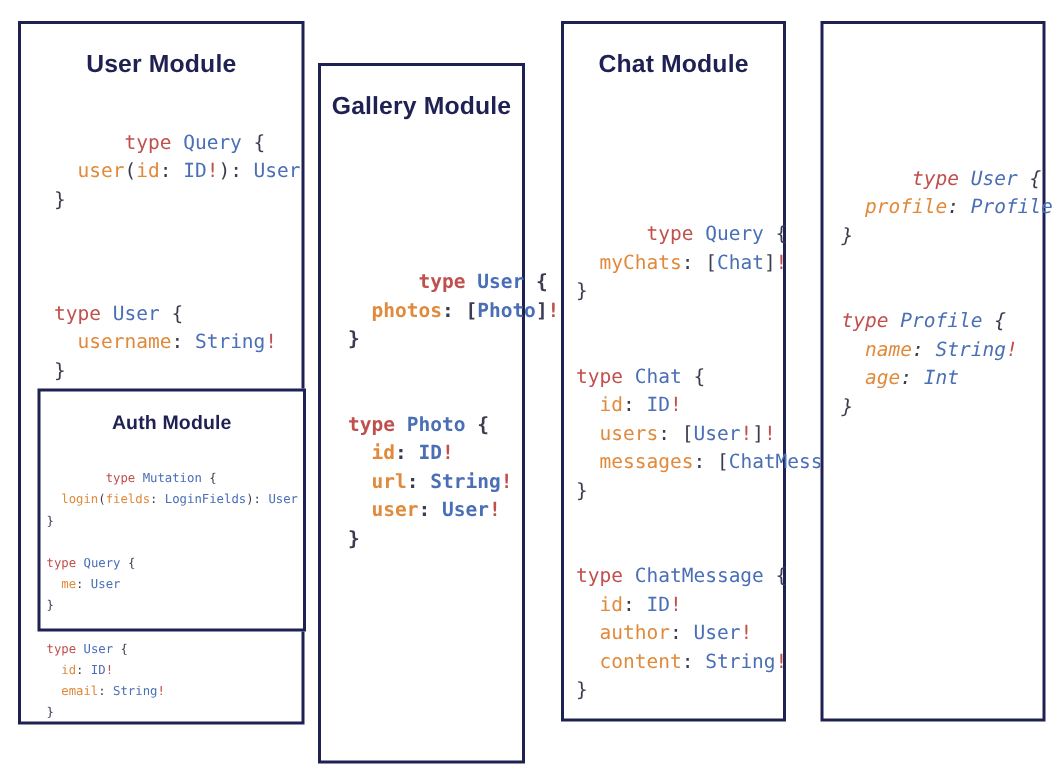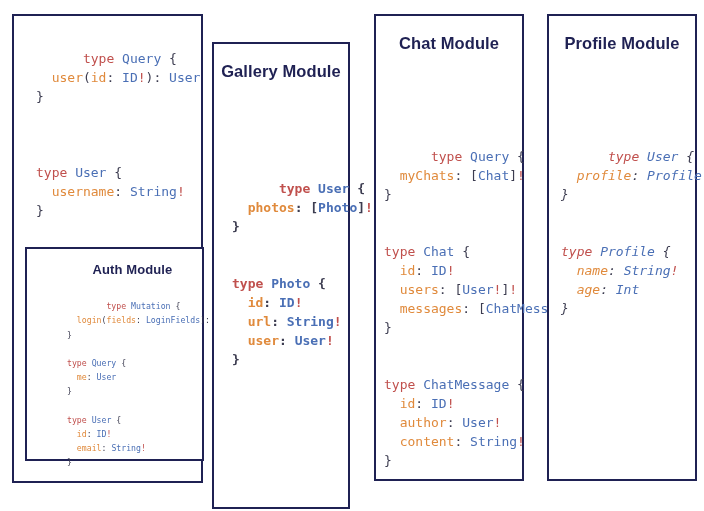--- a/index.html
+++ b/index.html
@@ -59,21 +59,21 @@
 
   
   .kw   { color: #c0504d; }
   .tn   { color: #4a6fb5; }
   .fld  { color: #e08a3c; }
   .pun  { color: #3c3c50; }
   .bang { color: #c0504d; }
 
   
   #card-user    { left: 12px;  top: 14px;  width: 191px; height: 469px; }
-  #card-auth    { left: 11px;  top: 231px; width: 179px; height: 214px; padding-left: 36px; }
+  #card-auth    { left: 11px;  top: 243px; width: 179px; height: 162px; }
   #card-gallery { left: 212px; top: 14px;  width: 138px; height: 467px; margin-top: 28px; }
   #card-chat    { left: 374px; top: 14px;  width: 150px; height: 467px; }
   #card-profile { left: 547px; top: 14px;  width: 150px; height: 467px; }
 
   #card-auth {
     position: absolute;
     border: 2px solid #1f2153;
   }
   #card-auth > .card-title {
     font-size: 13px;
@@ -88,20 +88,21 @@
   .code-profile { margin-left: 12px; margin-top: 75px; font-style: italic; }
 
   .blank-gap { display: block; height: 19px; }
 </style>
 </head>
 <body>
 
 <div id="board">
 
   <div class="card" id="card-user">
+    <div class="card-title">User Module</div>
     <div class="code code-user">
       <span class="kw">type</span> <span class="tn">Query</span> <span class="pun">{</span>
 <span class="pun">  </span><span class="fld">user</span><span class="pun">(</span><span class="fld">id</span><span class="pun">: </span><span class="tn">ID</span><span class="bang">!</span><span class="pun">): </span><span class="tn">User</span>
 <span class="pun">}</span>
 <span class="blank-gap"></span><span class="blank-gap"></span>
 <span class="kw">type</span> <span class="tn">User</span> <span class="pun">{</span>
 <span class="pun">  </span><span class="fld">username</span><span class="pun">: </span><span class="tn">String</span><span class="bang">!</span>
 <span class="pun">}</span>
     </div>
 
@@ -154,21 +155,20 @@
 <span class="blank-gap"></span>
 <span class="kw">type</span> <span class="tn">ChatMessage</span> <span class="pun">{</span>
 <span class="pun">  </span><span class="fld">id</span><span class="pun">: </span><span class="tn">ID</span><span class="bang">!</span>
 <span class="pun">  </span><span class="fld">author</span><span class="pun">: </span><span class="tn">User</span><span class="bang">!</span>
 <span class="pun">  </span><span class="fld">content</span><span class="pun">: </span><span class="tn">String</span><span class="bang">!</span>
 <span class="pun">}</span>
     </div>
   </div>
 
   <div class="card" id="card-profile">
-    <div class="card-title">Profile Module</div>
     <div class="code code-profile">
       <span class="kw">type</span> <span class="tn">User</span> <span class="pun">{</span>
 <span class="pun">  </span><span class="fld">profile</span><span class="pun">: </span><span class="tn">Profile</span><span class="bang">!</span>
 <span class="pun">}</span>
 <span class="blank-gap"></span>
 <span class="kw">type</span> <span class="tn">Profile</span> <span class="pun">{</span>
 <span class="pun">  </span><span class="fld">name</span><span class="pun">: </span><span class="tn">String</span><span class="bang">!</span>
 <span class="pun">  </span><span class="fld">age</span><span class="pun">: </span><span class="tn">Int</span>
 <span class="pun">}</span>
     </div>

